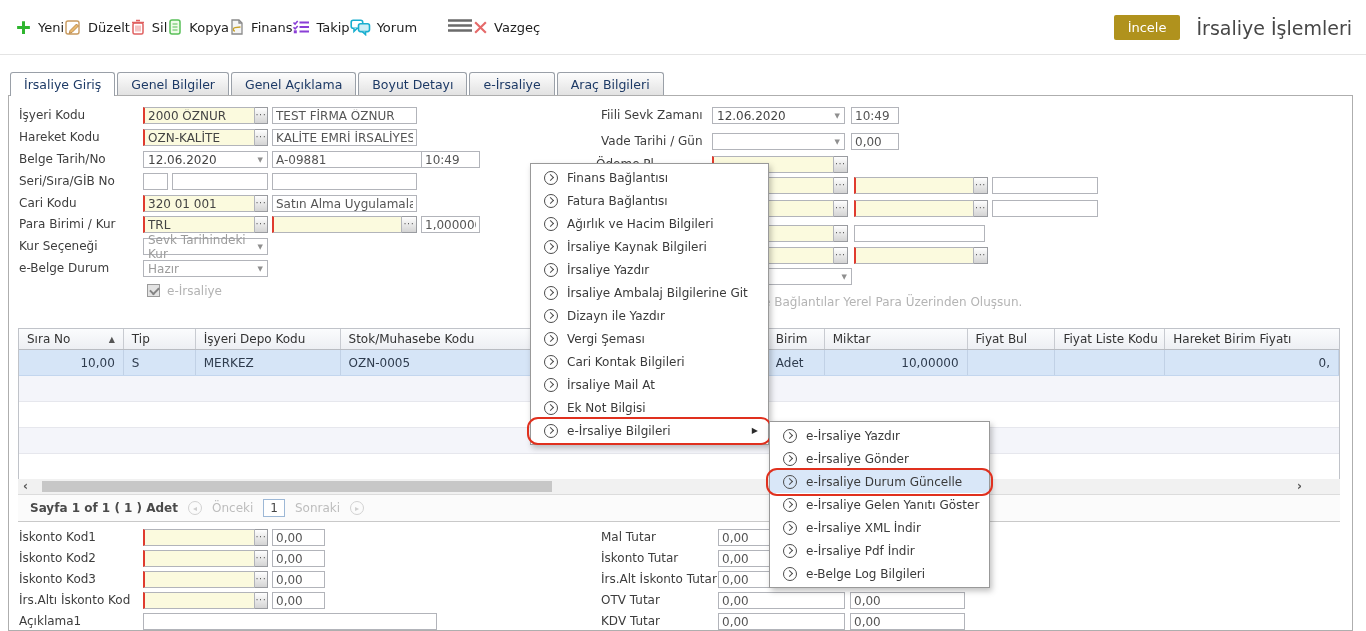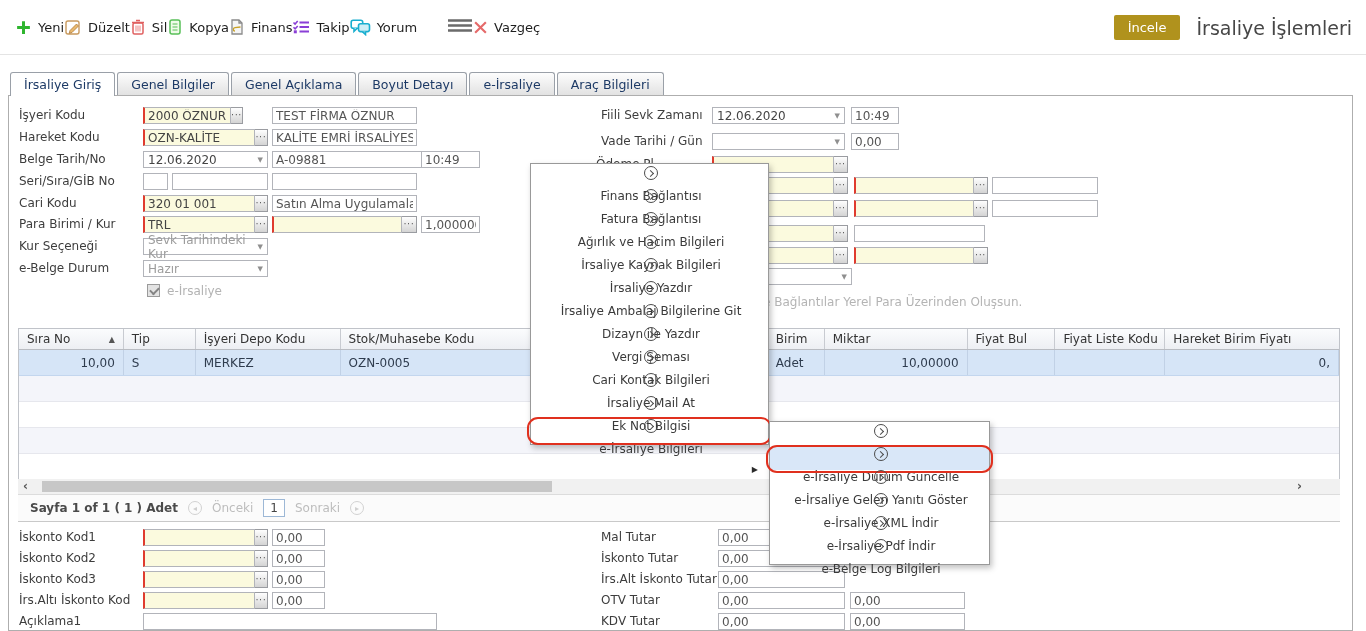--- a/index.html
+++ b/index.html
@@ -76,21 +76,21 @@
            font-size:8px; display:flex; align-items:center; justify-content:center; cursor:pointer; }
   .pgray { color:#bdbdbd; cursor:pointer; }
   .pnum { border:1px solid #9db8d6; background:#fff; color:#444; padding:1px 6px; cursor:pointer; }
 
   
   .menu { position:absolute; background:#fff; border:1px solid #999; padding:2px 0;
           box-shadow:2px 3px 6px rgba(0,0,0,.25); }
   .ctx { left:530px; top:163px; width:239px; z-index:30; }
   .sub { left:769px; top:421px; width:221px; z-index:31; }
   .mi { position:relative; height:23px; display:flex; align-items:center; gap:9px;
-        padding:0 10px 0 13px; font-size:12px; color:#3a3a3a; cursor:pointer; white-space:nowrap;flex-direction:column; }
+        padding:0 10px 0 13px; font-size:12px; color:#3a3a3a; cursor:pointer; white-space:nowrap; }
   .mi.hl { background:var(--submenu_hover,#d9e7f8); }
   .mico { flex:0 0 14px; width:14px; height:14px; border:1.5px solid #4c4c4c; border-radius:50%; position:relative; }
   .mico::after { content:""; position:absolute; left:3px; top:3.5px; width:4px; height:4px;
                  border-top:1.6px solid #4c4c4c; border-right:1.6px solid #4c4c4c; transform:rotate(45deg); }
   .subarr { margin-left:auto; font-size:8px; color:#2b2b2b; }
   .redring { position:absolute; left:-4px; right:-4px; top:-2.5px; bottom:-2.5px;
              border:2.5px solid var(--highlight_red,#e0301e); border-radius:11px; pointer-events:none; }
 </style>
 </head>
 <body>
@@ -196,21 +196,21 @@
 
   <span class="lb" style="left:10px;top:11px">İşyeri Kodu</span>
   <span class="lb" style="left:10px;top:33px">Hareket Kodu</span>
   <span class="lb" style="left:10px;top:55px">Belge Tarih/No</span>
   <span class="lb" style="left:10px;top:77px">Seri/Sıra/GİB No</span>
   <span class="lb" style="left:10px;top:99px">Cari Kodu</span>
   <span class="lb" style="left:10px;top:120px">Para Birimi / Kur</span>
   <span class="lb" style="left:10px;top:142px">Kur Seçeneği</span>
   <span class="lb" style="left:10px;top:164px">e-Belge Durum</span>
 
-  <div class="lk" style="left:134px;top:11px;width:100px">
+  <div class="lk" style="left:134px;top:11px;width:125px">
     <input class="fy" readonly="" value="2000 ÖZNUR" style="">
     <button class="dots">···</button>
   </div>
   <input class="fw" style="left: 263px; top: 11px; width: 145px;" readonly="" value="TEST FİRMA ÖZNUR">
 
   <div class="lk" style="left:134px;top:33px;width:125px">
     <input class="fy" readonly="" value="OZN-KALİTE" style="">
     <button class="dots">···</button>
   </div>
   <input class="fw" style="left: 263px; top: 33px; width: 145px;" readonly="" value="KALİTE EMRİ İRSALİYES">
@@ -474,20 +474,24 @@
     <span class="mico"></span>
     <span>e-İrsaliye Bilgileri</span>
     <span class="subarr">▶</span>
     <span class="redring"></span>
   </div>
 </div>
 
 <div class="menu sub">
   <div class="mi">
       <span class="mico"></span>
+      <span>e-İrsaliye Yazdır</span>
+    </div>
+  <div class="mi">
+      <span class="mico"></span>
       <span>e-İrsaliye Gönder</span>
     </div>
   <div class="mi hl">
     <span class="mico"></span>
     <span>e-İrsaliye Durum Güncelle</span>
     <span class="redring"></span>
   </div>
   <div class="mi">
       <span class="mico"></span>
       <span>e-İrsaliye Gelen Yanıtı Göster</span>

